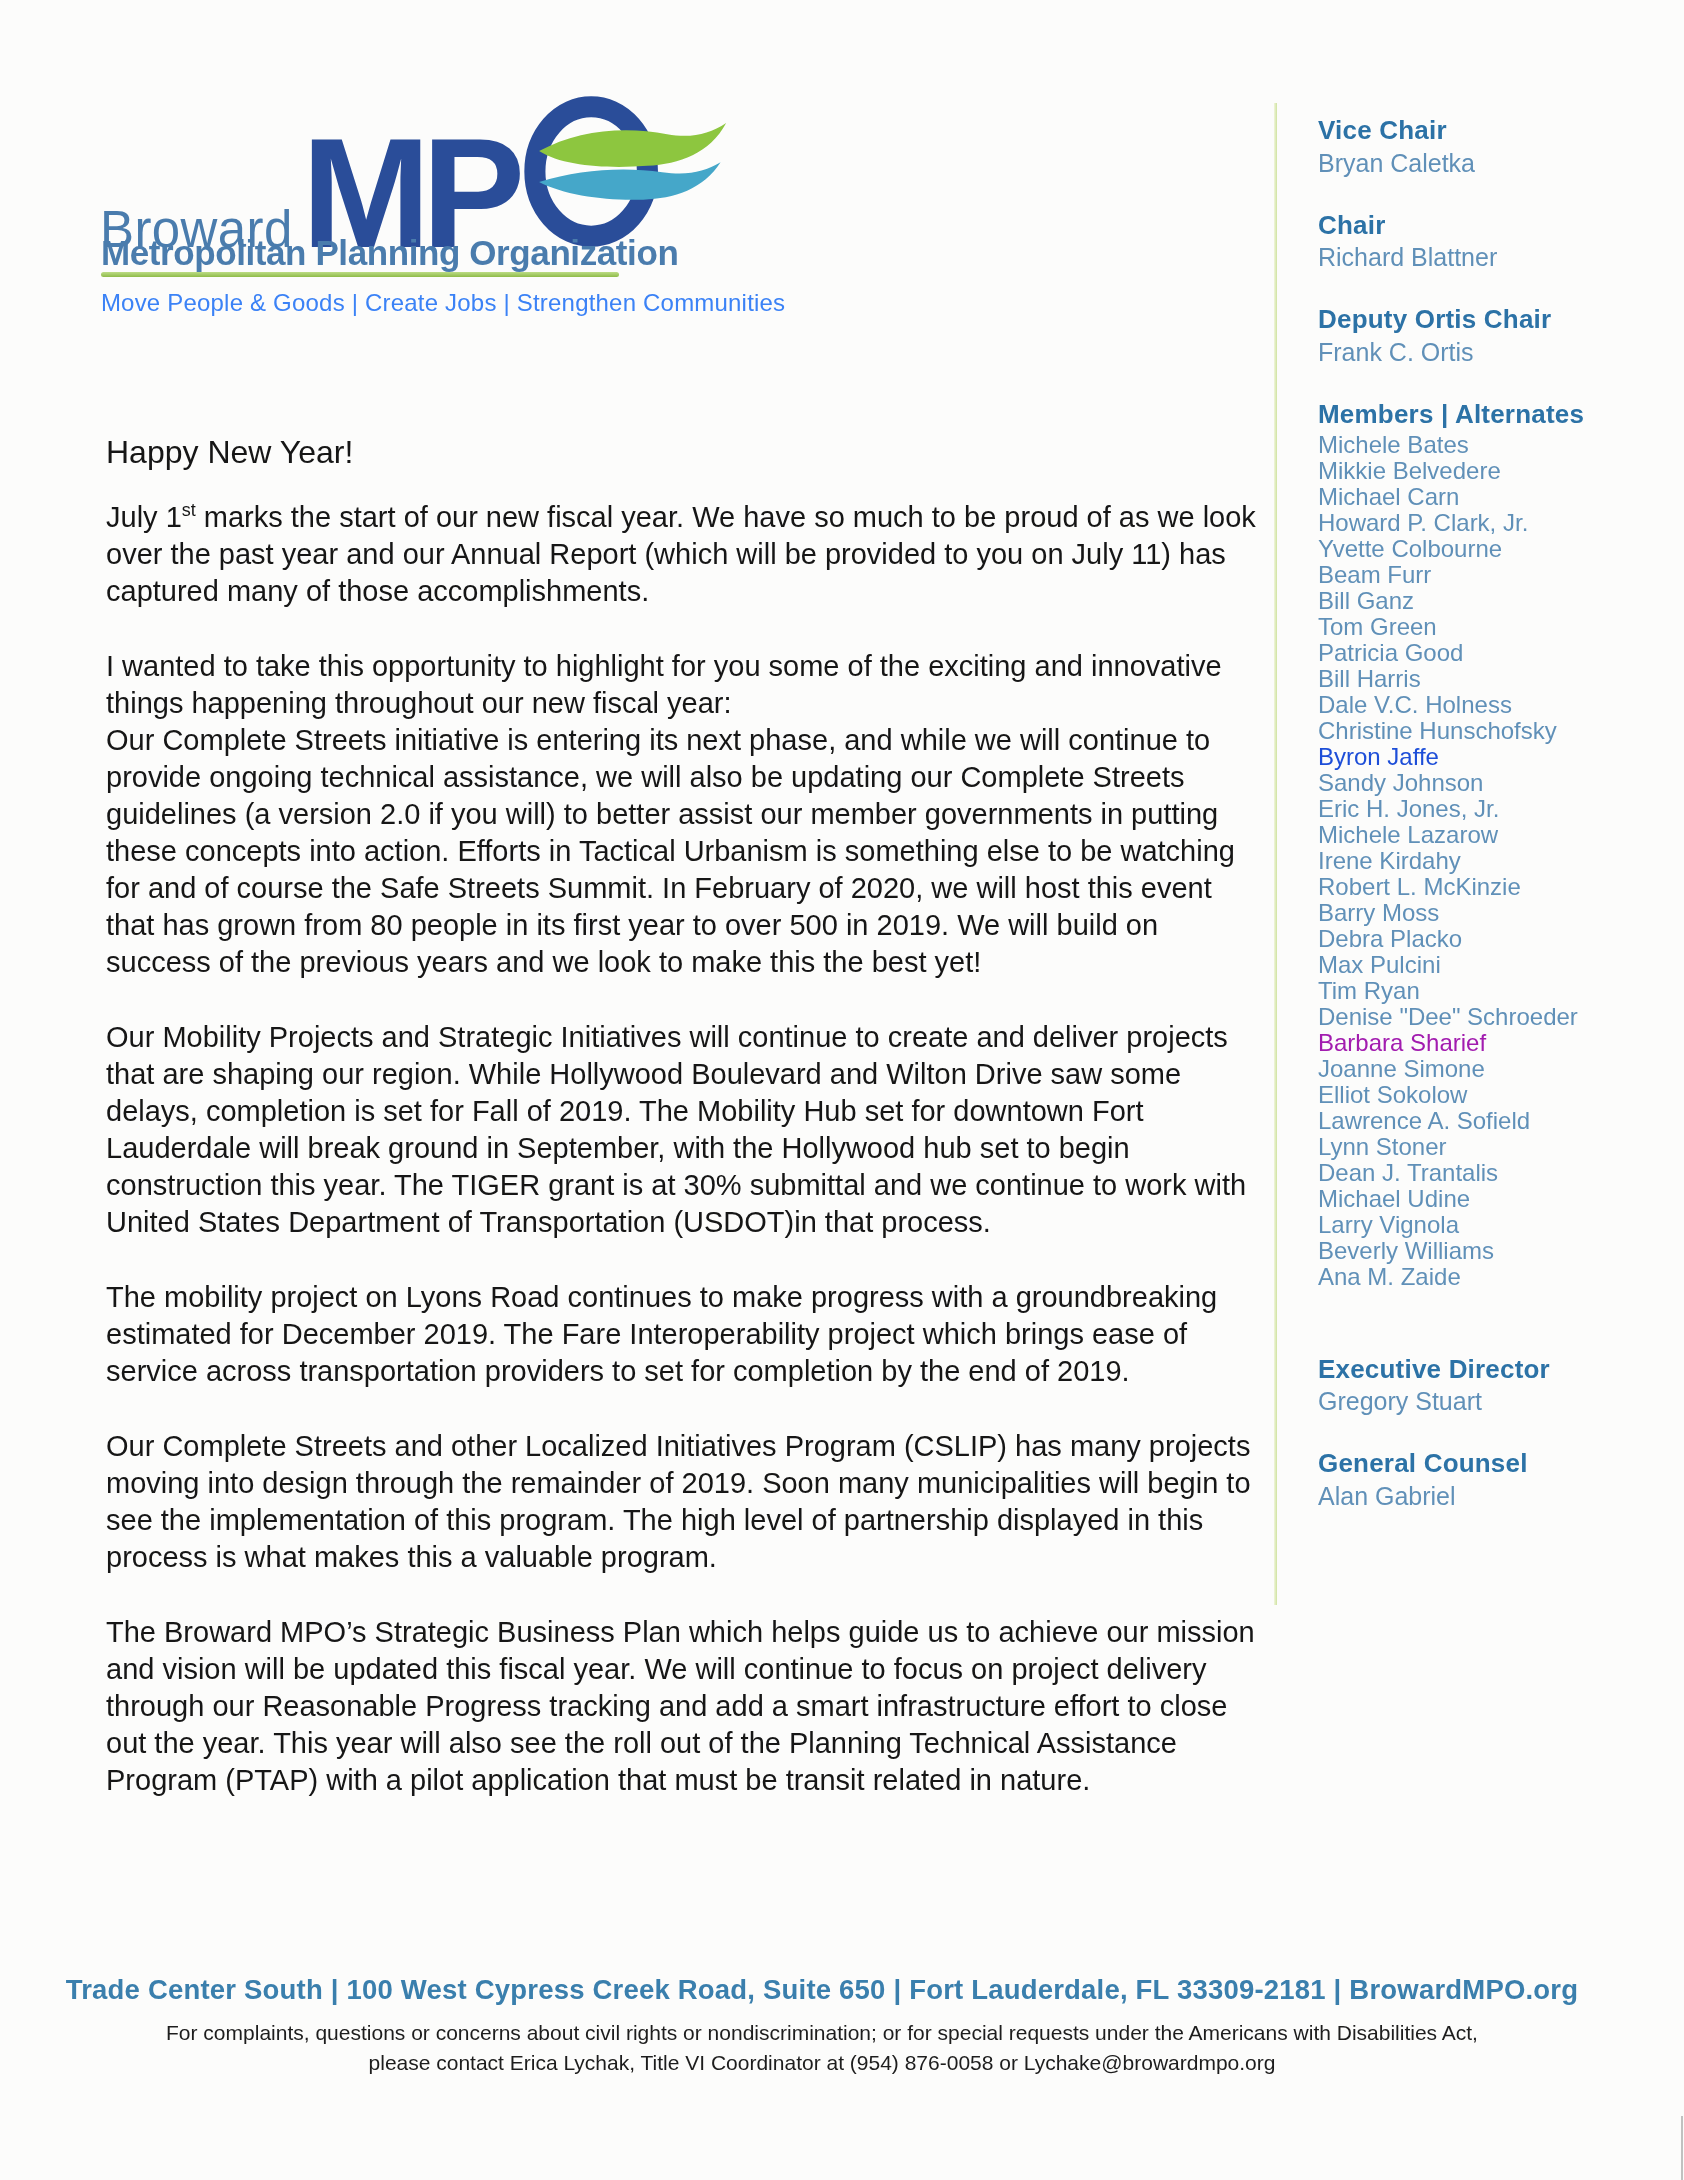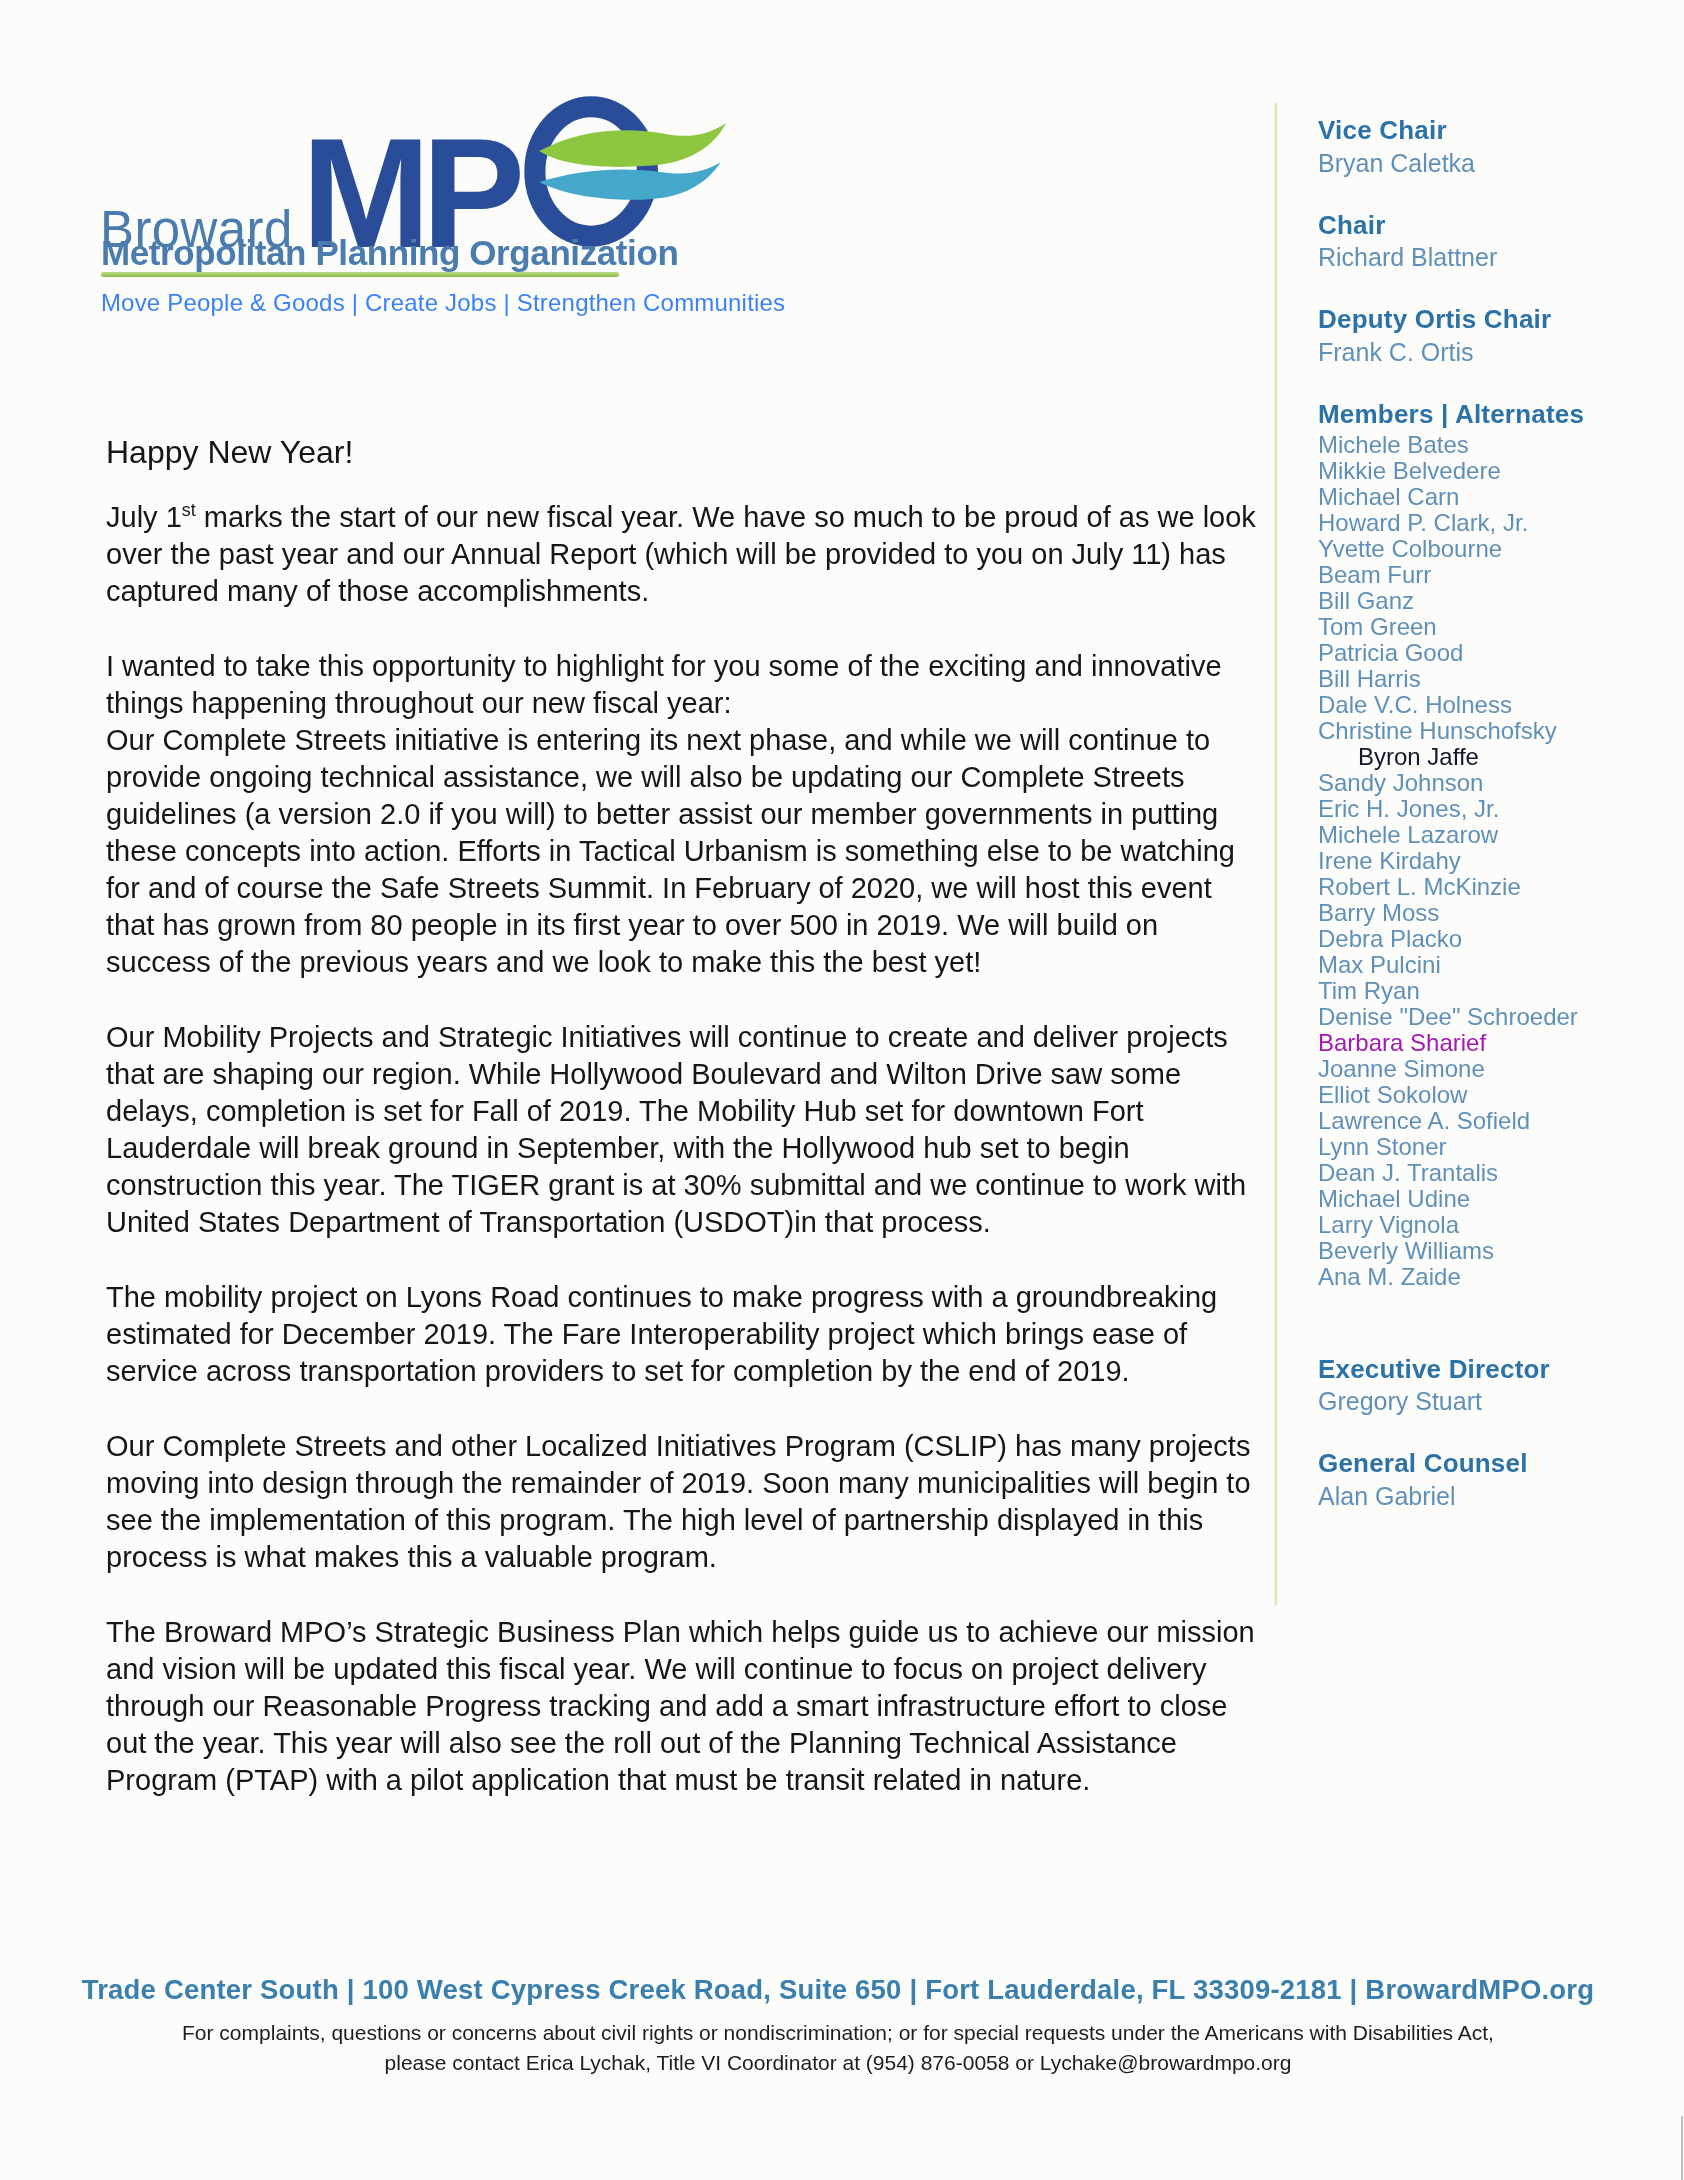--- a/index.html
+++ b/index.html
@@ -31,21 +31,21 @@
   .sb-section.members .sb-name { font-size:24px; line-height:26px; }
 
   
   .letter { position:absolute; left:106px; top:434px; width:1154px; color:#161616; }
   .greeting { font-size:32px; line-height:37px; margin:0 0 28px 0; }
   .para { font-size:29px; line-height:37px; margin:0 0 38px 0; }
   .para.joined { margin-bottom:0; }
   .para sup { font-size:0.62em; vertical-align:super; line-height:0; }
 
   
-  .footer { position:absolute; left:16px; top:1974px; width:1644px; text-align:center; }
+  .footer { position:absolute; left:0; top:1974px; width:1644px; text-align:center; }
   .footer-address { font-size:27.5px; font-weight:bold; color:#3a7fad; letter-spacing:0.2px; }
   .footer-notice { font-size:21px; color:#1d1d1d; line-height:30px; }
   .footer-notice.first { margin-top:12.4px; }
 
   
   .scan-edge { position:absolute; right:1.8px; top:2116px; width:1.8px; height:65px; background:#9a9a9a; opacity:0.6; }
 </style>
 </head>
 <body>
 
@@ -88,21 +88,21 @@
           <div class="sb-name" style="color: rgb(96, 144, 184);">Michael Carn</div>
           <div class="sb-name" style="color: rgb(96, 144, 184);">Howard P. Clark, Jr.</div>
           <div class="sb-name" style="color: rgb(96, 144, 184);">Yvette Colbourne</div>
           <div class="sb-name" style="color: rgb(96, 144, 184);">Beam Furr</div>
           <div class="sb-name" style="color: rgb(96, 144, 184);">Bill Ganz</div>
           <div class="sb-name" style="color: rgb(96, 144, 184);">Tom Green</div>
           <div class="sb-name" style="color: rgb(96, 144, 184);">Patricia Good</div>
           <div class="sb-name" style="color: rgb(96, 144, 184);">Bill Harris</div>
           <div class="sb-name" style="color: rgb(96, 144, 184);">Dale V.C. Holness</div>
           <div class="sb-name" style="color: rgb(96, 144, 184);">Christine Hunschofsky</div>
-          <div class="sb-name" style="color: #0f172a; margin-left: 40px;">Byron Jaffe</div>
+          <div class="sb-name" style="color: #1d4ed8;">Byron Jaffe</div>
           <div class="sb-name" style="color: rgb(96, 144, 184);">Sandy Johnson</div>
           <div class="sb-name" style="color: rgb(96, 144, 184);">Eric H. Jones, Jr.</div>
           <div class="sb-name" style="color: rgb(96, 144, 184);">Michele Lazarow</div>
           <div class="sb-name" style="color: rgb(96, 144, 184);">Irene Kirdahy</div>
           <div class="sb-name" style="color: rgb(96, 144, 184);">Robert L. McKinzie</div>
           <div class="sb-name" style="color: rgb(96, 144, 184);">Barry Moss</div>
           <div class="sb-name" style="color: rgb(96, 144, 184);">Debra Placko</div>
           <div class="sb-name" style="color: rgb(96, 144, 184);">Max Pulcini</div>
           <div class="sb-name" style="color: rgb(96, 144, 184);">Tim Ryan</div>
           <div class="sb-name" style="color: rgb(96, 144, 184);">Denise "Dee" Schroeder</div>

